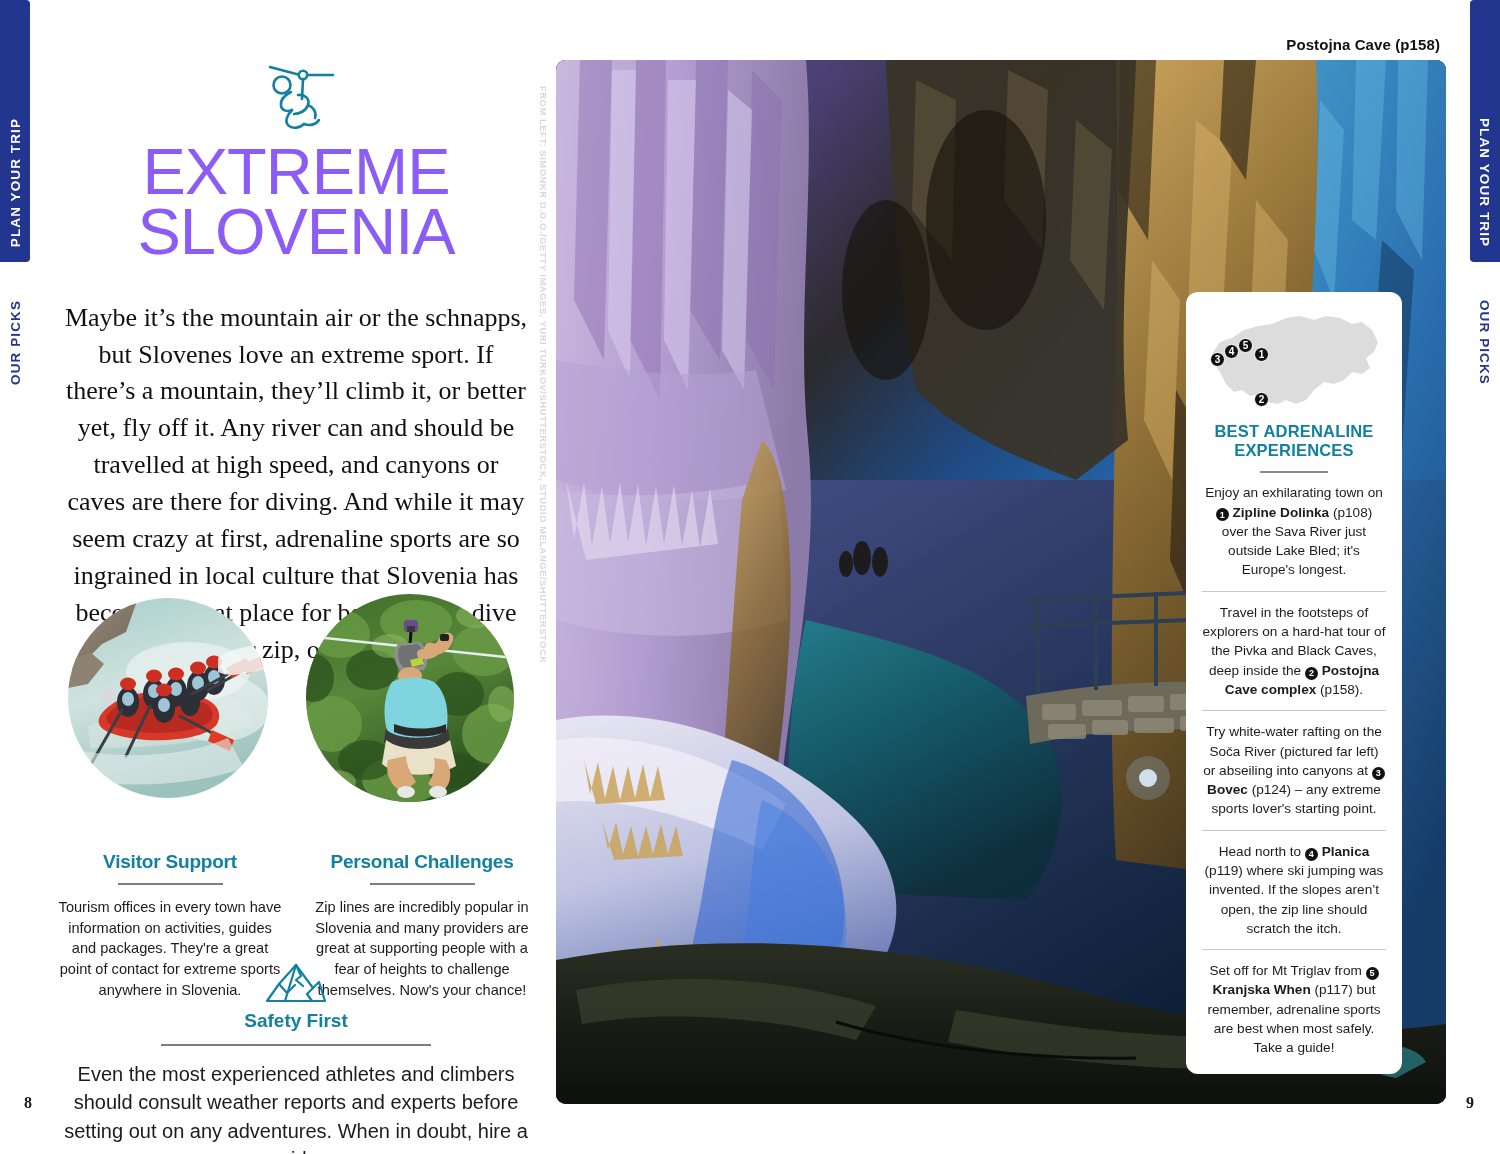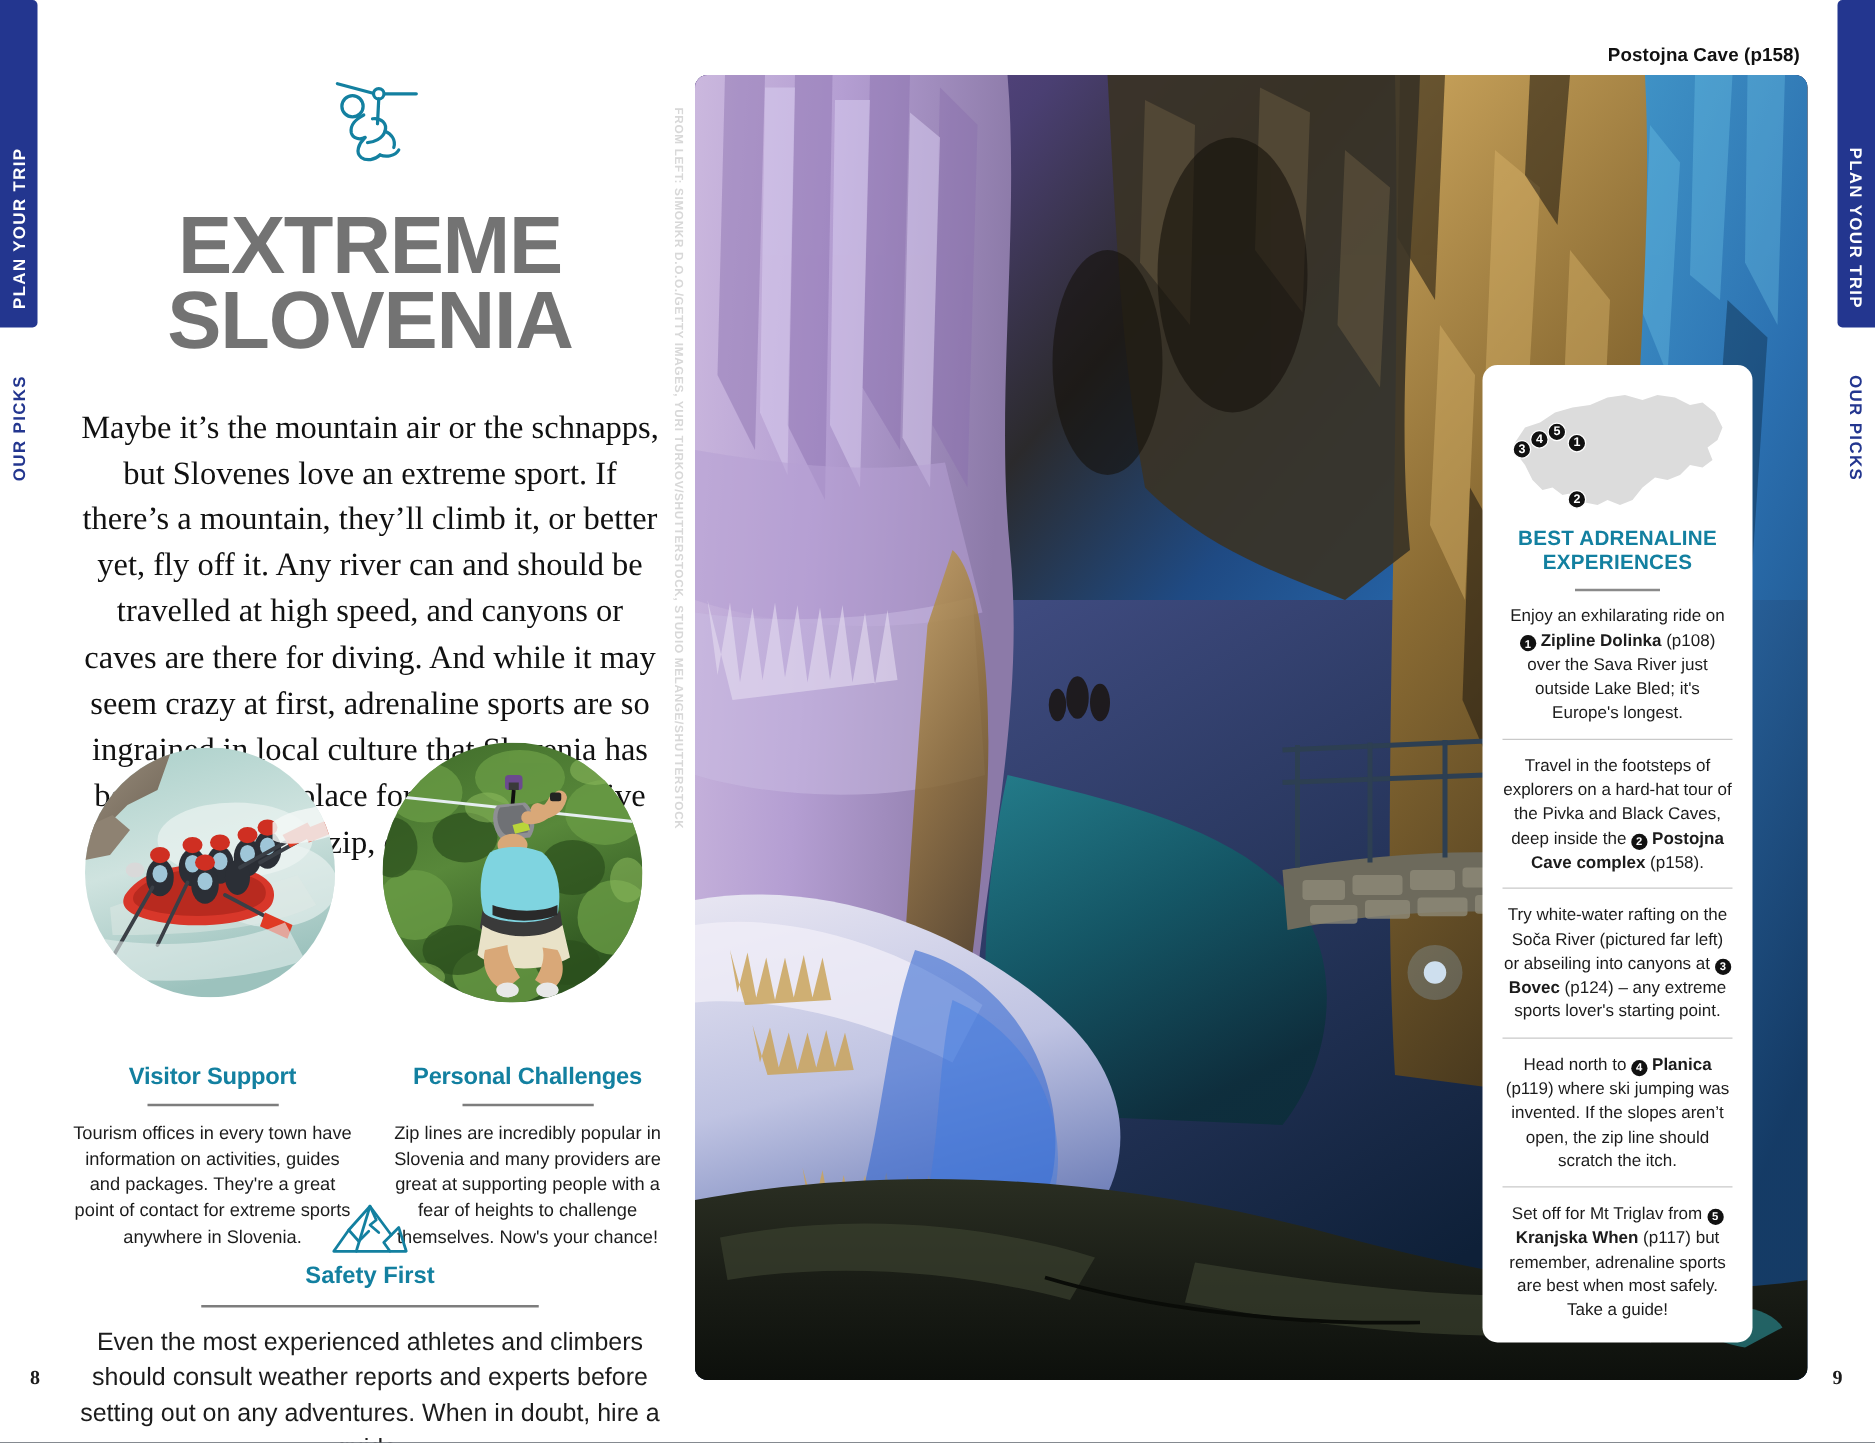--- a/index.html
+++ b/index.html
@@ -40,26 +40,26 @@
     font-size:15px;font-weight:bold;color:#111;letter-spacing:.1px;
   }
 
   
   .left-col{position:absolute;left:56px;top:60px;width:480px;}
 
   .zip-icon{display:block;margin:0 auto;width:86px;height:82px;}
 
   .title{
     text-align:center;
-    color:#737373;
-    font-weight:bold;
+    color:#8b5cf6;
+    font-weight:normal;
     font-size:65px;
     line-height:0.92;
     letter-spacing:-1px;
-    margin:24px 0 0 0;
+    margin:0 0 0 0;
   }
   .title .l2{display:block;}
 
   .intro{
     margin:38px 6px 0 6px;
     text-align:center;
     font-family:"Liberation Serif", serif;
     font-size:26px;
     line-height:1.42;
     color:#111;
@@ -519,21 +519,21 @@
       <div class="pin" style="left:52px;top:84px;">2</div>
     </div>
 
     <p class="card-title">
       <span>BEST ADRENALINE</span><br>
       <span>EXPERIENCES</span>
     </p>
     <div class="card-rule"></div>
 
     <p class="entry">
-      <span>Enjoy an exhilarating ride on </span><span class="num">1</span> <b>Zipline Dolinka</b><span> (p108) over the Sava River just outside Lake Bled; it's Europe's longest.</span>
+      <span>Enjoy an exhilarating town on </span><span class="num">1</span> <b>Zipline Dolinka</b><span> (p108) over the Sava River just outside Lake Bled; it's Europe's longest.</span>
     </p>
     <div class="entry-sep"></div>
 
     <p class="entry">
       <span>Travel in the footsteps of explorers on a hard-hat tour of the Pivka and Black Caves, deep inside the </span><span class="num">2</span> <b>Postojna Cave complex</b><span> (p158).</span>
     </p>
     <div class="entry-sep"></div>
 
     <p class="entry">
       <span>Try white-water rafting on the Soča River (pictured far left) or abseiling into canyons at </span><span class="num">3</span> <b>Bovec</b><span> (p124) – any extreme sports lover's starting point.</span>

